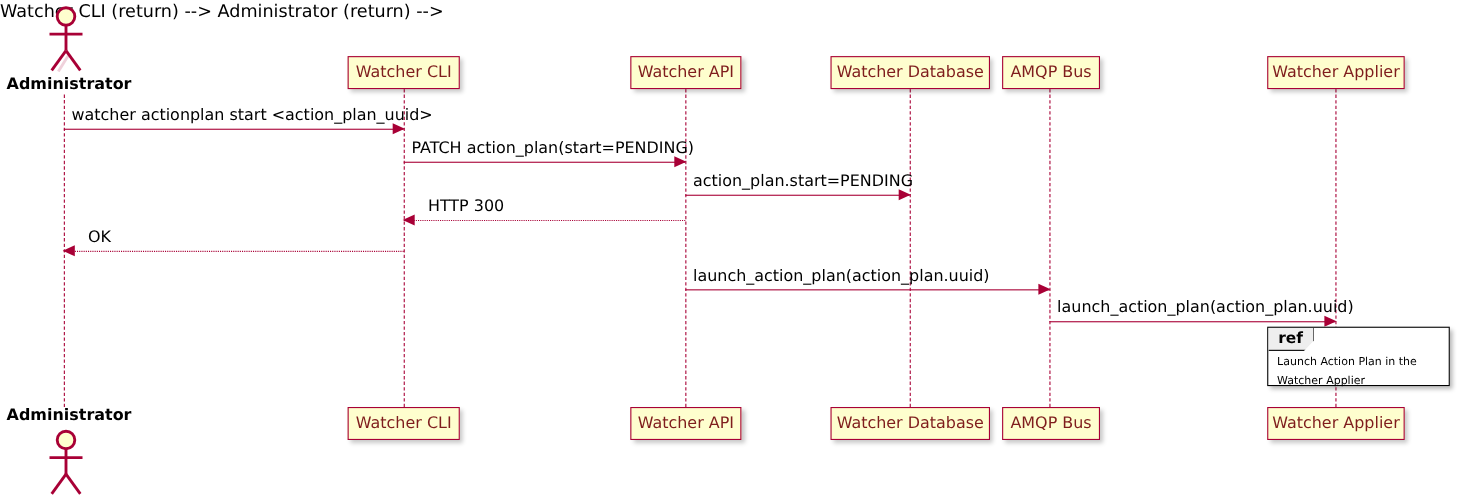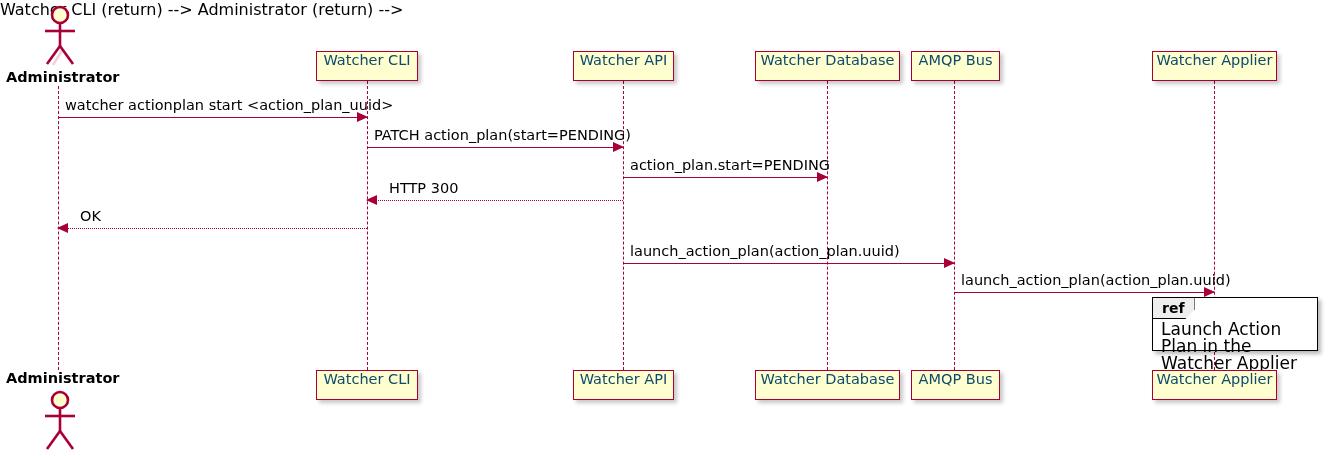--- a/index.html
+++ b/index.html
@@ -13,22 +13,22 @@
   
   .lifeline{
     position:absolute;width:0;border-left:1px dashed #A80036;
   }
 
   
   .pbox{
     position:absolute;box-sizing:border-box;
     background:#FEFECE;border:1.5px solid #A80036;
     box-shadow:3px 3px 4px rgba(0,0,0,0.22);
-    display:flex;justify-content:center;
-    font-size:14.5px;color:#0c4a6e;white-space:nowrap;
+    display:flex;align-items:center;justify-content:center;
+    font-size:14.5px;color:#7f1d1d;white-space:nowrap;
     height:30px;
   }
 
   
   .actor{position:absolute;}
   .actor svg{display:block;}
   .actor-label{
     position:absolute;font-size:14.5px;color:#000;white-space:nowrap;font-weight:bold;
   }
 
@@ -67,21 +67,21 @@
     position:absolute;left:0;top:0;height:20px;
     background:#EEEEEE;border-right:1.5px solid #000;border-bottom:1.5px solid #000;
     padding:0 9px 0 9px;
     font-size:14px;font-weight:bold;color:#000;
     display:flex;align-items:center;
     
     clip-path:polygon(0 0,100% 0,100% 55%,78% 100%,0 100%);
   }
   .reffrag .body{
     position:absolute;left:0;top:22px;right:0;
-    padding:1px 8px;font-size:17px;line-height:17px;color:#000;
+    padding:1px 8px;font-size:10px;line-height:17px;color:#000;
   }
 </style>
 </head>
 <body>
 
 <div id="diagram">
 
   
   <div class="lifeline" style="left:58px;top:86px;height:284px;"></div>
   <div class="lifeline" style="left:367px;top:81px;height:289px;"></div>

